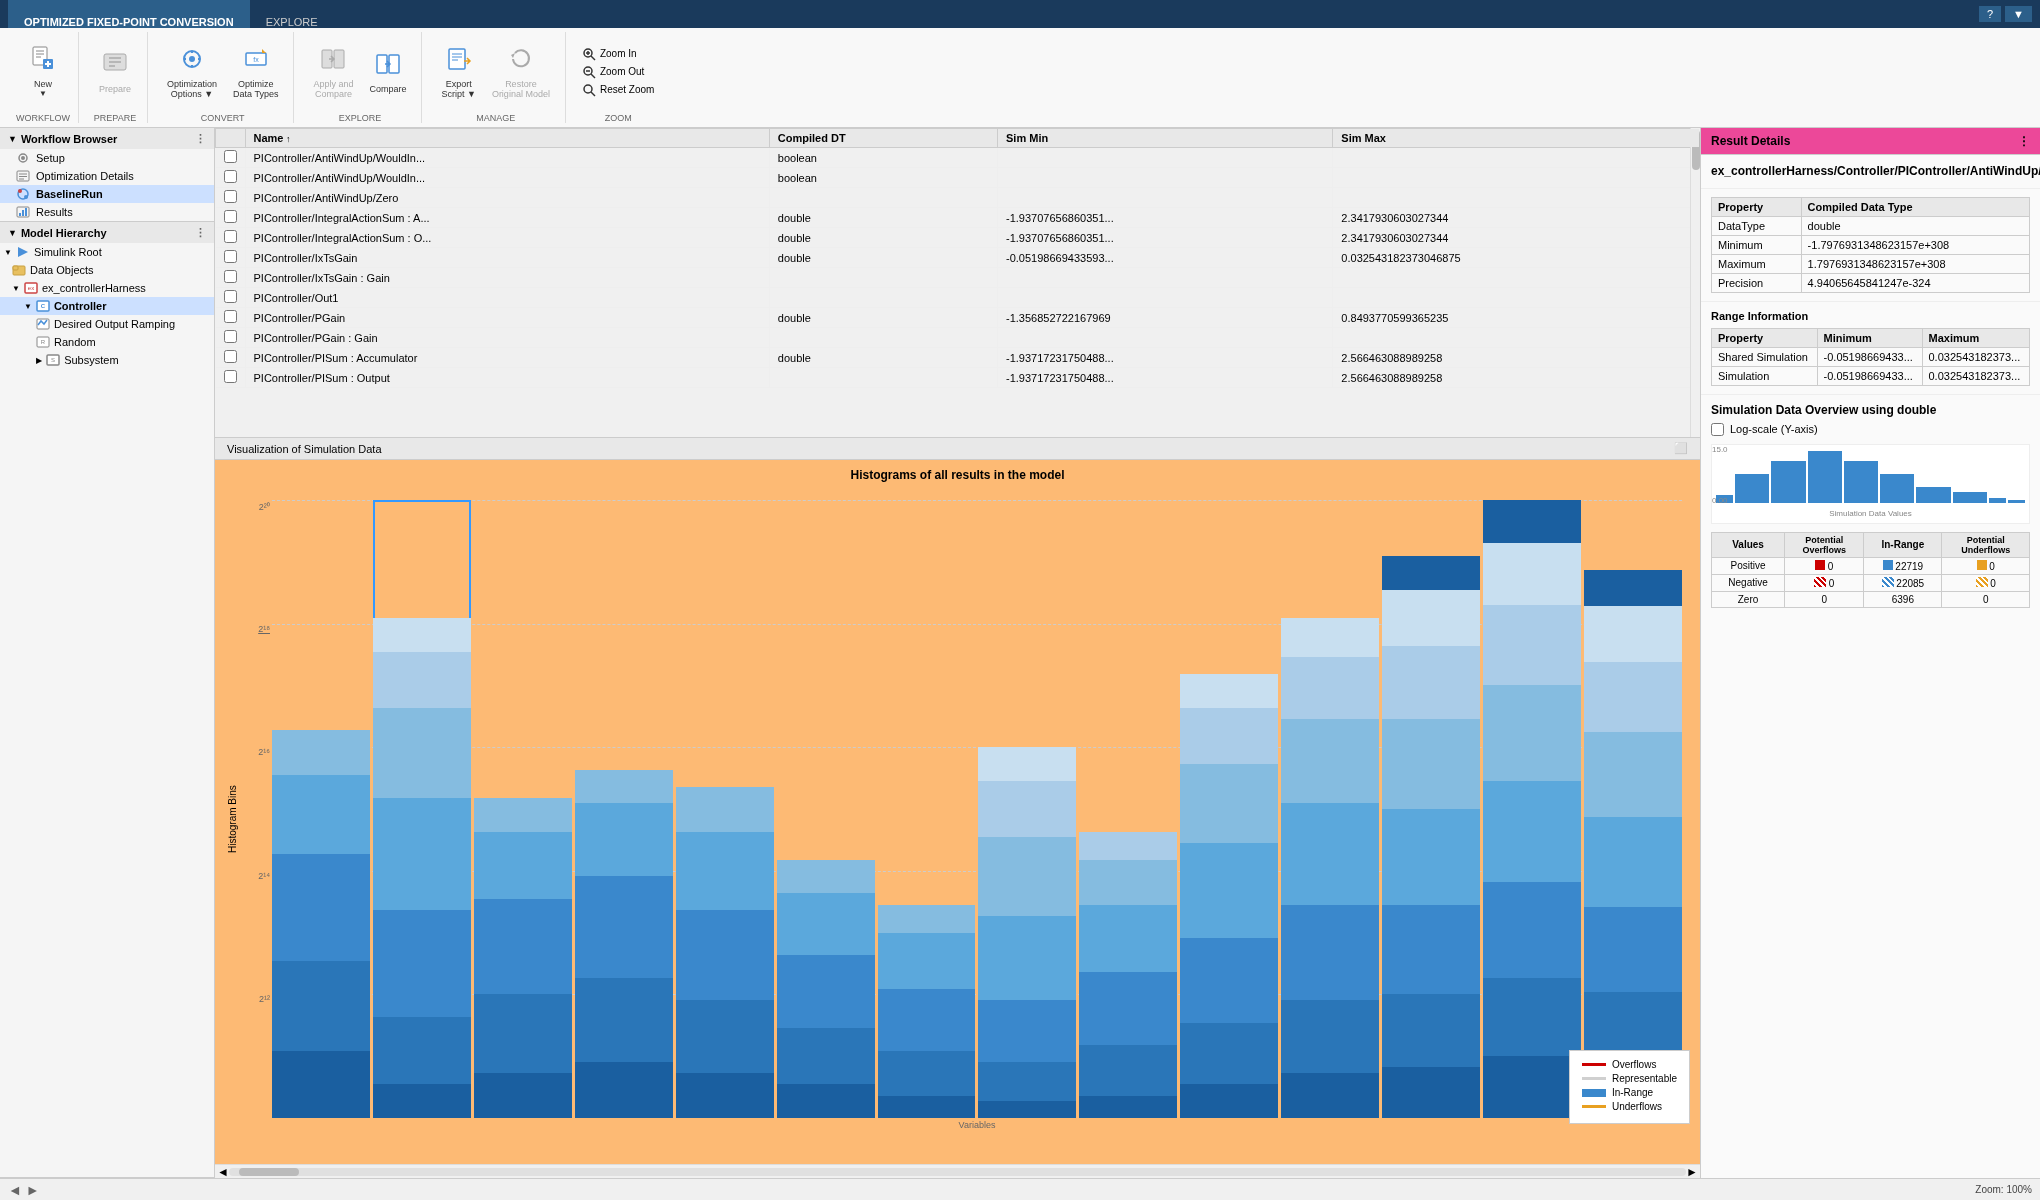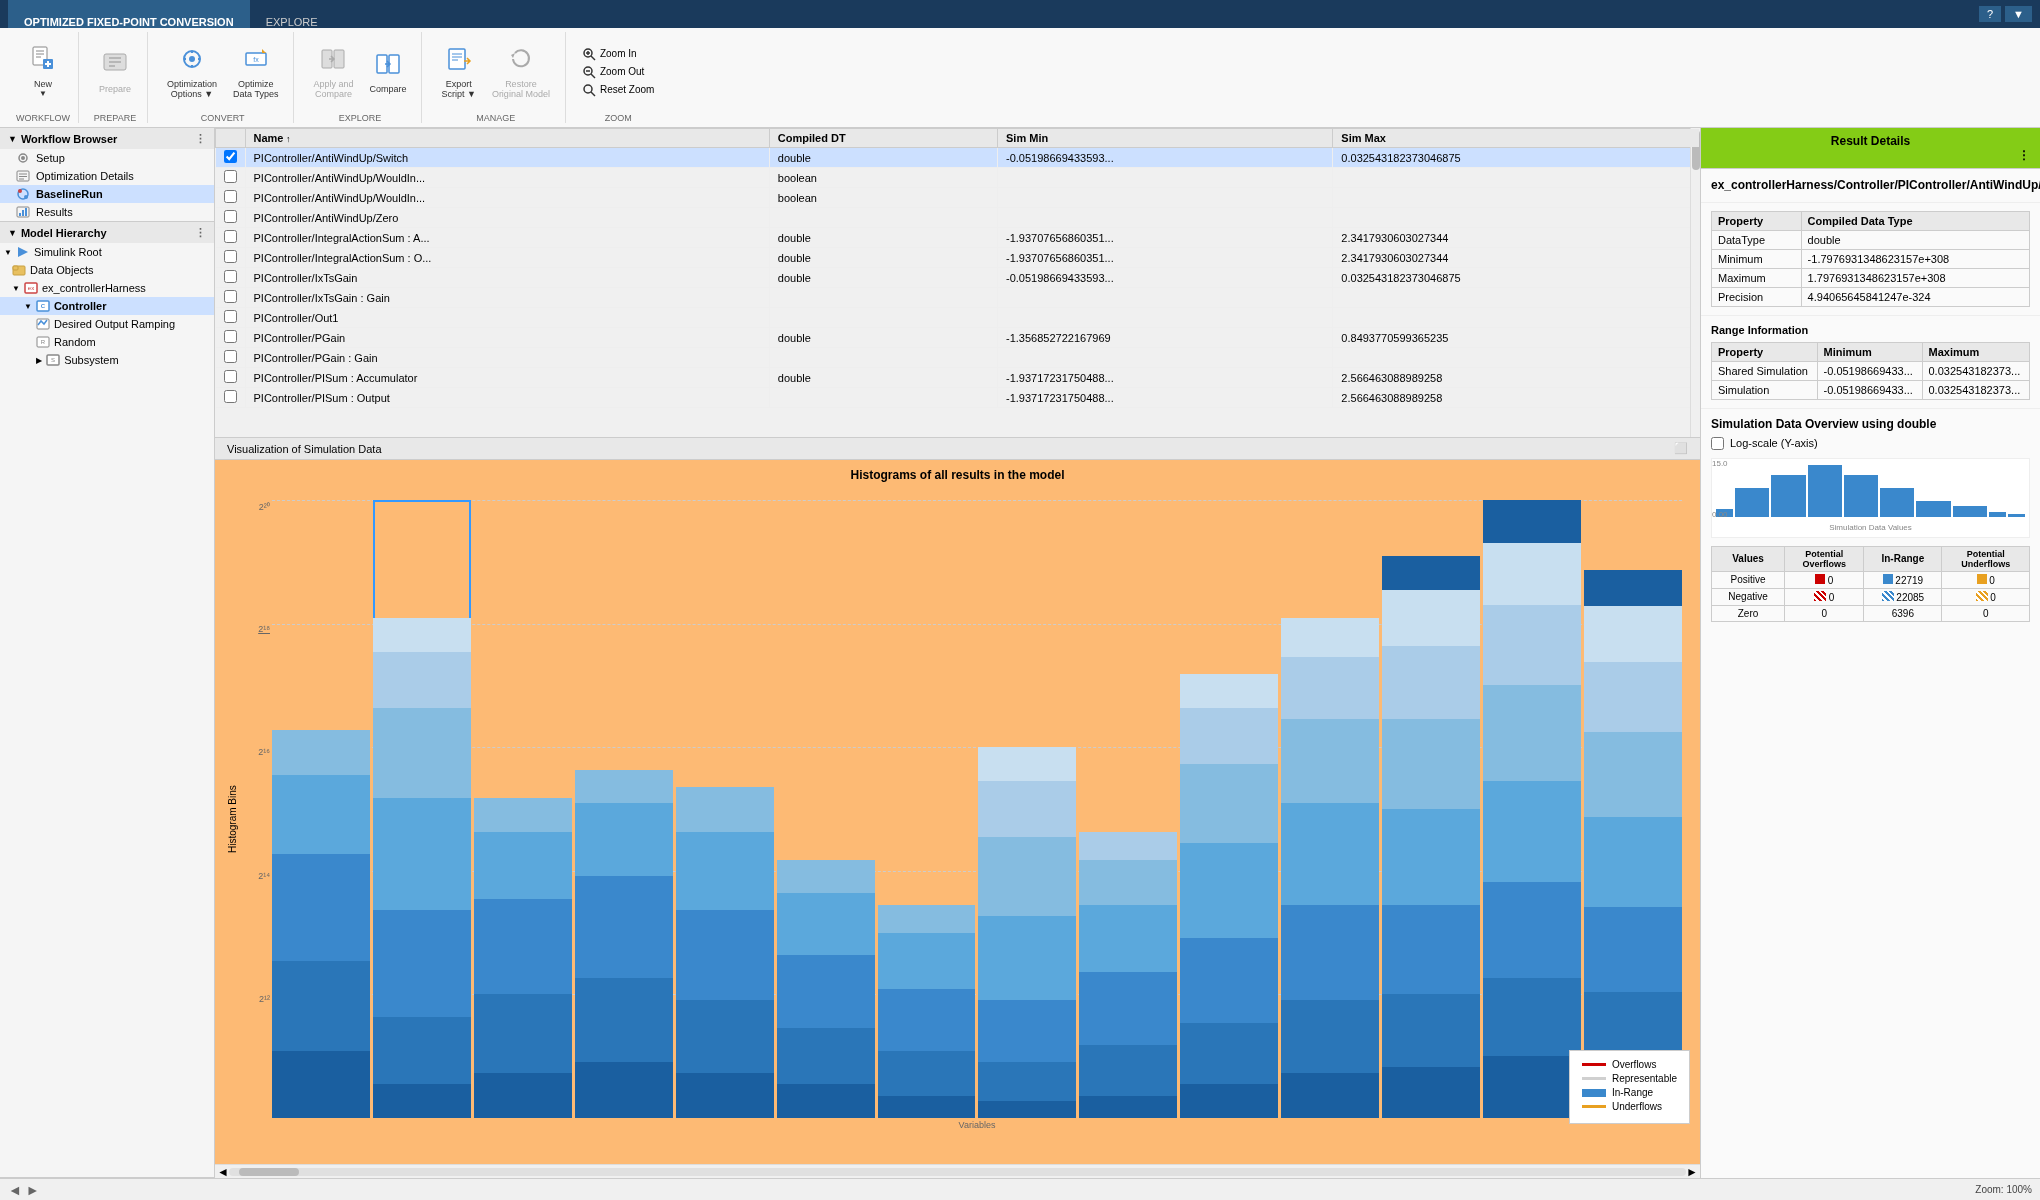--- a/index.html
+++ b/index.html
@@ -109,21 +109,21 @@
     .scroll-bar-h { width: 60px; height: 8px; background: #bbb; border-radius: 4px; position: absolute; left: 10px; }
 
     
     .status-bar { height: 22px; background: #f0f0f0; border-top: 1px solid #ccc; display: flex; align-items: center; padding: 0 8px; font-size: 10px; color: #444; }
     .status-bar .zoom-info { margin-left: auto; }
     .nav-arrows { display: flex; gap: 4px; margin-right: 8px; }
     .nav-arrow { cursor: pointer; font-size: 14px; color: #666; }
 
     
     .right-panel { width: 340px; min-width: 340px; background: #fafafa; border-left: 1px solid #ccc; display: flex; flex-direction: column; overflow-y: auto; }
-    .right-panel-header { display: flex; align-items: center; padding: 6px 10px; background: #84cc16; border-bottom: 1px solid #ccc; font-weight: bold; font-size: 12px; flex-direction: column; }
+    .right-panel-header { display: flex; align-items: flex-end; padding: 6px 10px; background: #ec4899; border-bottom: 1px solid #ccc; font-weight: bold; font-size: 12px; }
     .right-panel-header .menu-icon { margin-left: auto; cursor: pointer; }
     .right-panel-title { padding: 8px 10px; font-weight: bold; font-size: 12px; line-height: 1.4; border-bottom: 1px solid #eee; }
     .right-section { padding: 8px 10px; border-bottom: 1px solid #eee; }
     .right-section h4 { font-size: 11px; font-weight: bold; margin-bottom: 6px; }
     .prop-table { width: 100%; border-collapse: collapse; font-size: 11px; }
     .prop-table th { background: #e8e8e8; border: 1px solid #ccc; padding: 3px 6px; text-align: left; font-weight: bold; }
     .prop-table td { border: 1px solid #ccc; padding: 3px 6px; }
     .range-table { width: 100%; border-collapse: collapse; font-size: 11px; margin-top: 4px; }
     .range-table th { background: #e8e8e8; border: 1px solid #ccc; padding: 3px 6px; text-align: left; font-weight: bold; }
     .range-table td { border: 1px solid #ccc; padding: 3px 6px; }
@@ -435,27 +435,20 @@
           <thead>
             <tr>
               <th class="checkbox-col"></th>
               <th class="sortable">Name</th>
               <th>Compiled DT</th>
               <th>Sim Min</th>
               <th>Sim Max</th>
             </tr>
           </thead>
           <tbody id="results-tbody">
-          <tr class="selected">
-    <td class="checkbox-col"><input type="checkbox" checked="" style=""></td>
-    <td title="PIController/AntiWindUp/Switch">PIController/AntiWindUp/Switch</td>
-    <td>double</td>
-    <td>-0.05198669433593...</td>
-    <td>0.032543182373046875</td>
-  </tr>
               <tr>
     <td class="checkbox-col"><input type="checkbox" style=""></td>
     <td title="PIController/AntiWindUp/WouldIn...">PIController/AntiWindUp/WouldIn...</td>
     <td>boolean</td>
     <td></td>
     <td></td>
   </tr>
               <tr>
     <td class="checkbox-col"><input type="checkbox" style=""></td>
     <td title="PIController/AntiWindUp/WouldIn...">PIController/AntiWindUp/WouldIn...</td>

